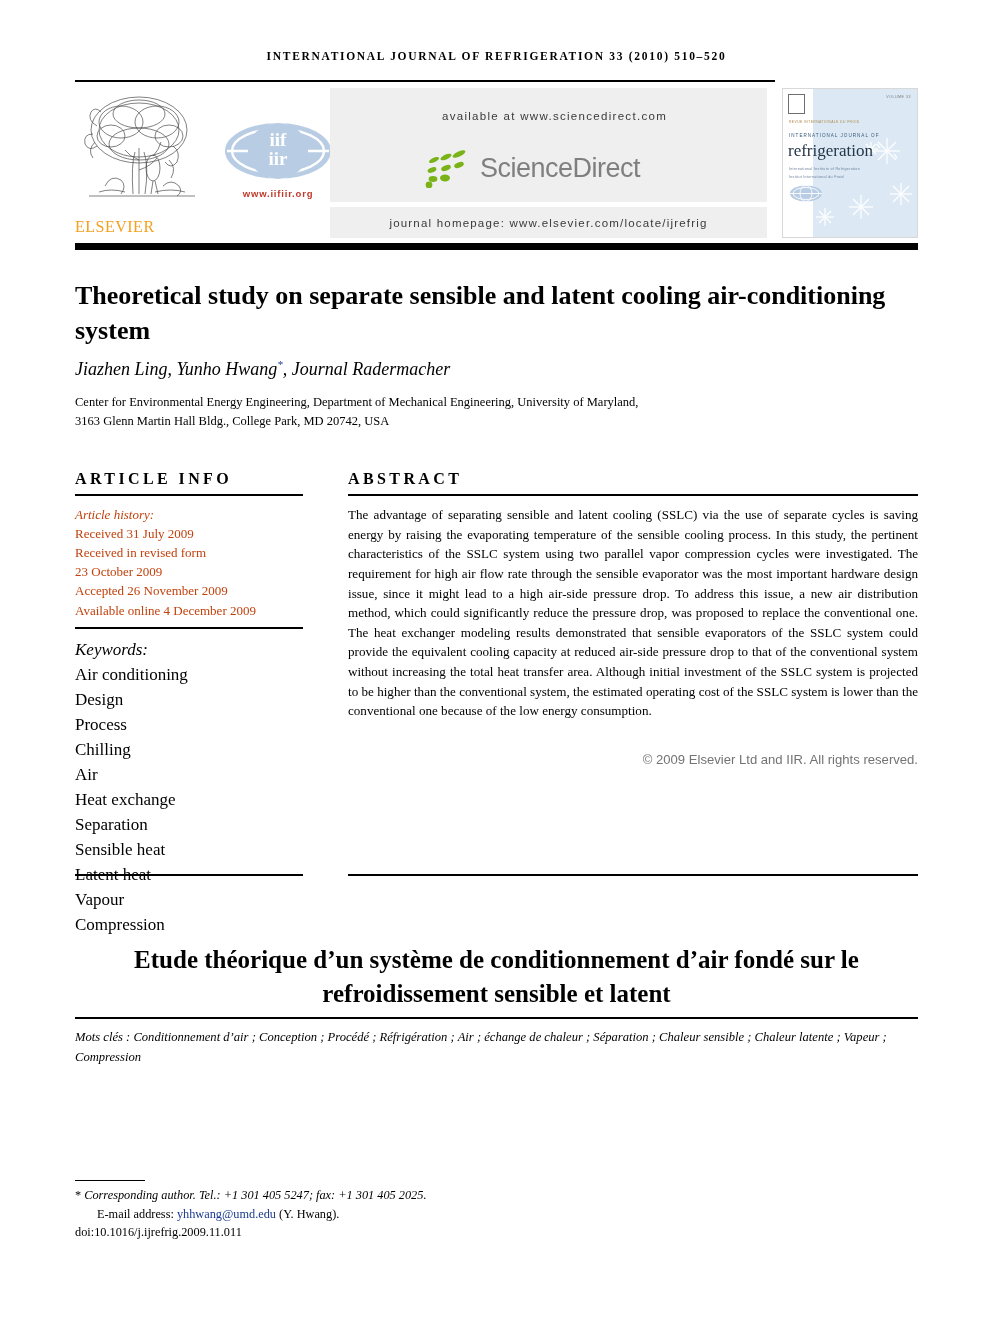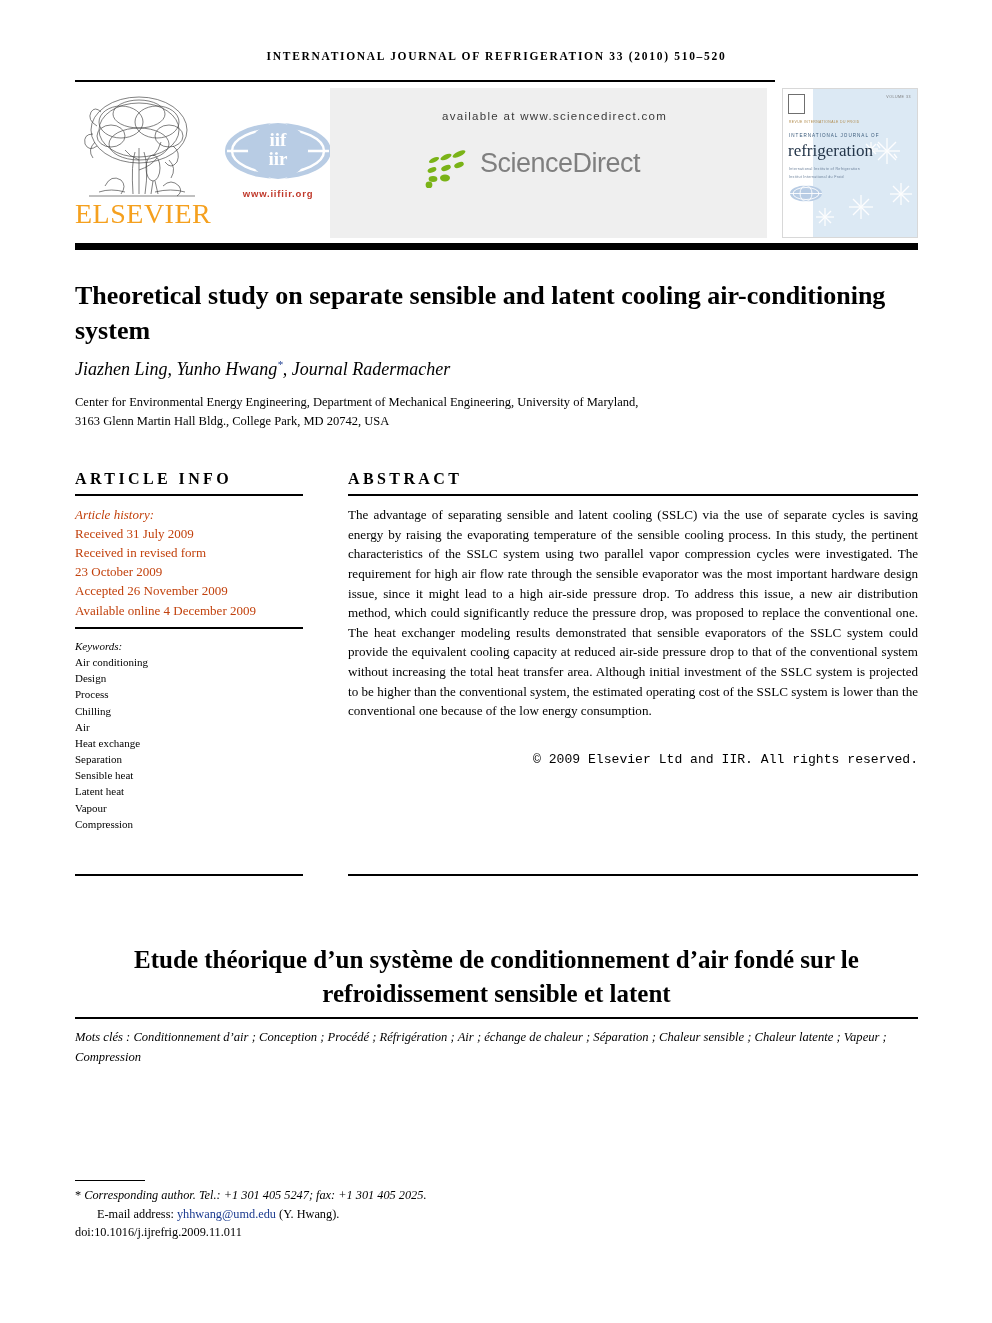--- a/index.html
+++ b/index.html
@@ -37,24 +37,24 @@
   }
 
   
   .banner { position: absolute; top: 88px; left: 75px; width: 843px; height: 150px; }
 
   .elsevier-block {
     position: absolute; left: 0; top: 0; width: 135px; height: 150px;
   }
   .tree-svg { position: absolute; left: 6px; top: 2px; }
   .elsevier-word {
-    position: absolute; bottom: 8px; left: 0; width: 135px;
-    text-align: right;
-    font-family: "Liberation Serif", serif;
-    font-size: 28px;
+    position: absolute; bottom: 2px; left: 0; width: 135px;
+    text-align: left;
+    font-family: "Liberation Serif", serif;
+    font-size: 16px;
     font-weight: normal;
     letter-spacing: 0.5px;
     color: #F5A01E;
   }
 
   .iif-block { position: absolute; left: 148px; top: 32px; width: 110px; }
   .iif-url {
     text-align: center;
     font-family: "Liberation Sans", sans-serif;
     font-size: 9.5px;
@@ -72,21 +72,21 @@
     position: absolute; top: 22px; left: 0; width: 437px;
     text-align: center;
     font-family: "Liberation Sans", sans-serif;
     font-size: 11.5px;
     letter-spacing: 1.3px;
     color: #3a3a3a;
     padding-left: 12px;
   }
   .sd-logo {
     position: absolute; top: 60px; left: 0; width: 399px;
-    display: flex; justify-content: center;
+    display: flex; align-items: center; justify-content: center;
   }
   .sd-word {
     font-family: "Liberation Sans", sans-serif;
     font-size: 27px;
     letter-spacing: -0.5px;
     color: #7f7f7f;
     margin-left: 5px;
   }
   .sd-homebar {
     position: absolute; bottom: 0; left: 0; width: 437px; height: 36px;
@@ -205,42 +205,42 @@
     font-family: "Liberation Serif", serif;
     font-size: 13px;
     line-height: 1.47;
     color: #c2410c;
   }
   .info-body .lead { font-style: italic; }
 
   .kw-body {
     position: absolute; top: 638px; left: 75px; width: 232px;
     font-family: "Liberation Serif", serif;
-    font-size: 11px;
+    font-size: 17px;
     line-height: 1.47;
     color: #000;
   }
   .kw-body .lead { font-style: italic; }
   .kw-body div { white-space: nowrap; }
 
   
   .abstract {
     position: absolute; top: 505px; left: 348px; width: 570px;
     font-family: "Liberation Serif", serif;
     font-size: 13.1px;
     line-height: 1.50;
     text-align: justify;
     color: #000;
   }
   .copyright {
     position: absolute; top: 752px; left: 348px; width: 570px;
     text-align: right;
-    font-family: Liberation Mono, monospace;
+    font-family: Liberation Sans, sans-serif;
     font-size: 13.1px;
-    color: #000000;
+    color: #737373;
   }
 
   
   .fr-title {
     position: absolute; top: 922px; left: 75px; width: 843px;
     font-family: "Liberation Serif", "DejaVu Serif", serif;
     font-size: 25px;
     font-weight: bold;
     line-height: 1.35;
     color: #000;
@@ -346,20 +346,23 @@
             <ellipse cx="40" cy="17" rx="5" ry="2.6" transform="rotate(-20 40 17)"></ellipse>
             <ellipse cx="27" cy="20" rx="5" ry="2.6" transform="rotate(-20 27 20)"></ellipse>
             <ellipse cx="13" cy="22" rx="4.6" ry="2.4" transform="rotate(-20 13 22)"></ellipse>
             <ellipse cx="26" cy="30" rx="5" ry="3.4"></ellipse>
             <ellipse cx="14" cy="31" rx="4.4" ry="3"></ellipse>
             <circle cx="10" cy="37" r="3.4"></circle>
           </g>
         </svg>
         <span class="sd-word">ScienceDirect</span>
       </div>
+      <div class="sd-homebar">
+        <span class="sd-home">journal homepage: www.elsevier.com/locate/ijrefrig</span>
+      </div>
     </div>
 
     <div class="cover">
       <div class="cover-left"></div>
       <div class="cover-right"></div>
       <svg style="position:absolute;left:0;top:0;" width="136" height="150">
         <g stroke="#ffffff" stroke-width="1.3" fill="none" opacity="0.95">
           <g transform="translate(104,62)">
             <line x1="-13" y1="0" x2="13" y2="0"></line>
               <line x1="0" y1="-13" x2="0" y2="13"></line>

